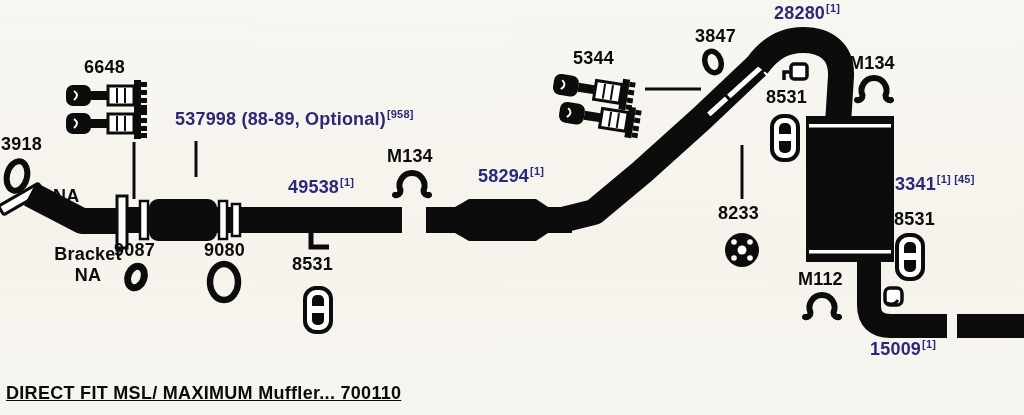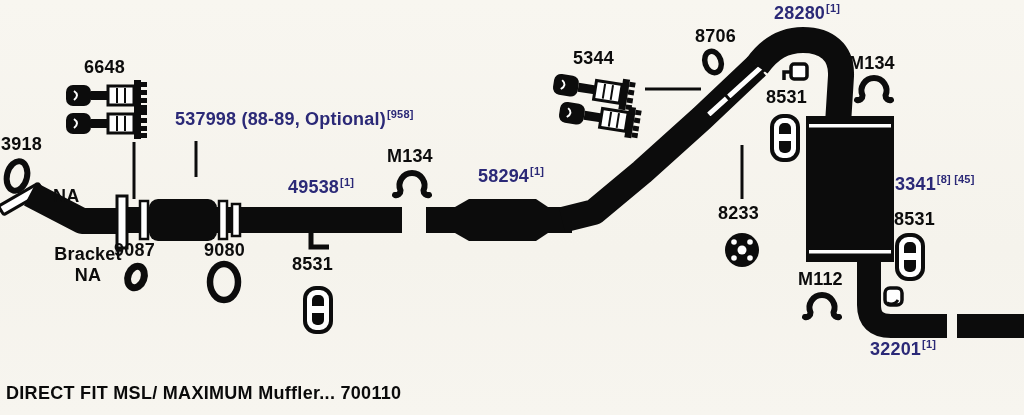--- a/index.html
+++ b/index.html
@@ -14,21 +14,21 @@
     color:#0c0c0c;
     letter-spacing:.2px;
     white-space:pre-line;
   }
   .lbl.blue{color:#2b2977;}
   .lbl.center{text-align:center;margin-left:42px;}
   .lbl sup{font-size:11px;font-weight:700;line-height:0;margin-left:1px;}
   .caption{
     position:absolute;left:6px;top:384px;
     font:700 18px/1.1 "Liberation Sans",sans-serif;
-    color:#0a0a0a;letter-spacing:.3px;
+    color:#0a0a0a;letter-spacing:.3px;text-decoration:underline;
   }
   svg{position:absolute;left:0;top:0;}
 </style>
 </head>
 <body>
 
 <div class="stage">
 
   <svg width="1024" height="415" viewBox="0 0 1024 415">
     <defs>
@@ -143,25 +143,25 @@
   <div class="lbl" style="left:114px;top:241px"><span>9087</span></div>
   <div class="lbl" style="left:204px;top:241px"><span>9080</span></div>
   <div class="lbl" style="left:292px;top:255px"><span>8531</span></div>
   <div class="lbl" style="left:387px;top:147px"><span>M134</span></div>
 
   <div class="lbl blue" style="left:175px;top:110px"><span>537998 (88-89, Optional)</span><sup>[958]</sup></div>
   <div class="lbl blue" style="left:288px;top:178px"><span>49538</span><sup>[1]</sup></div>
   <div class="lbl blue" style="left:478px;top:167px"><span>58294</span><sup>[1]</sup></div>
 
   <div class="lbl" style="left:573px;top:49px"><span>5344</span></div>
-  <div class="lbl" style="left:695px;top:27px"><span>8706</span></div>
+  <div class="lbl" style="left:695px;top:27px"><span>3847</span></div>
   <div class="lbl blue" style="left:774px;top:4px"><span>28280</span><sup>[1]</sup></div>
   <div class="lbl" style="left:766px;top:88px"><span>8531</span></div>
   <div class="lbl" style="left:849px;top:54px"><span>M134</span></div>
   <div class="lbl" style="left:718px;top:204px"><span>8233</span></div>
 
-  <div class="lbl blue" style="left:895px;top:175px"><span>3341</span><sup>[8] [45]</sup></div>
+  <div class="lbl blue" style="left:895px;top:175px"><span>3341</span><sup>[1] [45]</sup></div>
   <div class="lbl" style="left:894px;top:210px"><span>8531</span></div>
   <div class="lbl" style="left:798px;top:270px"><span>M112</span></div>
-  <div class="lbl blue" style="left:870px;top:340px"><span>32201</span><sup>[1]</sup></div>
+  <div class="lbl blue" style="left:870px;top:340px"><span>15009</span><sup>[1]</sup></div>
 
   <div class="caption">DIRECT FIT MSL/ MAXIMUM Muffler... 700110</div>
 </div>
 
 </body></html>

